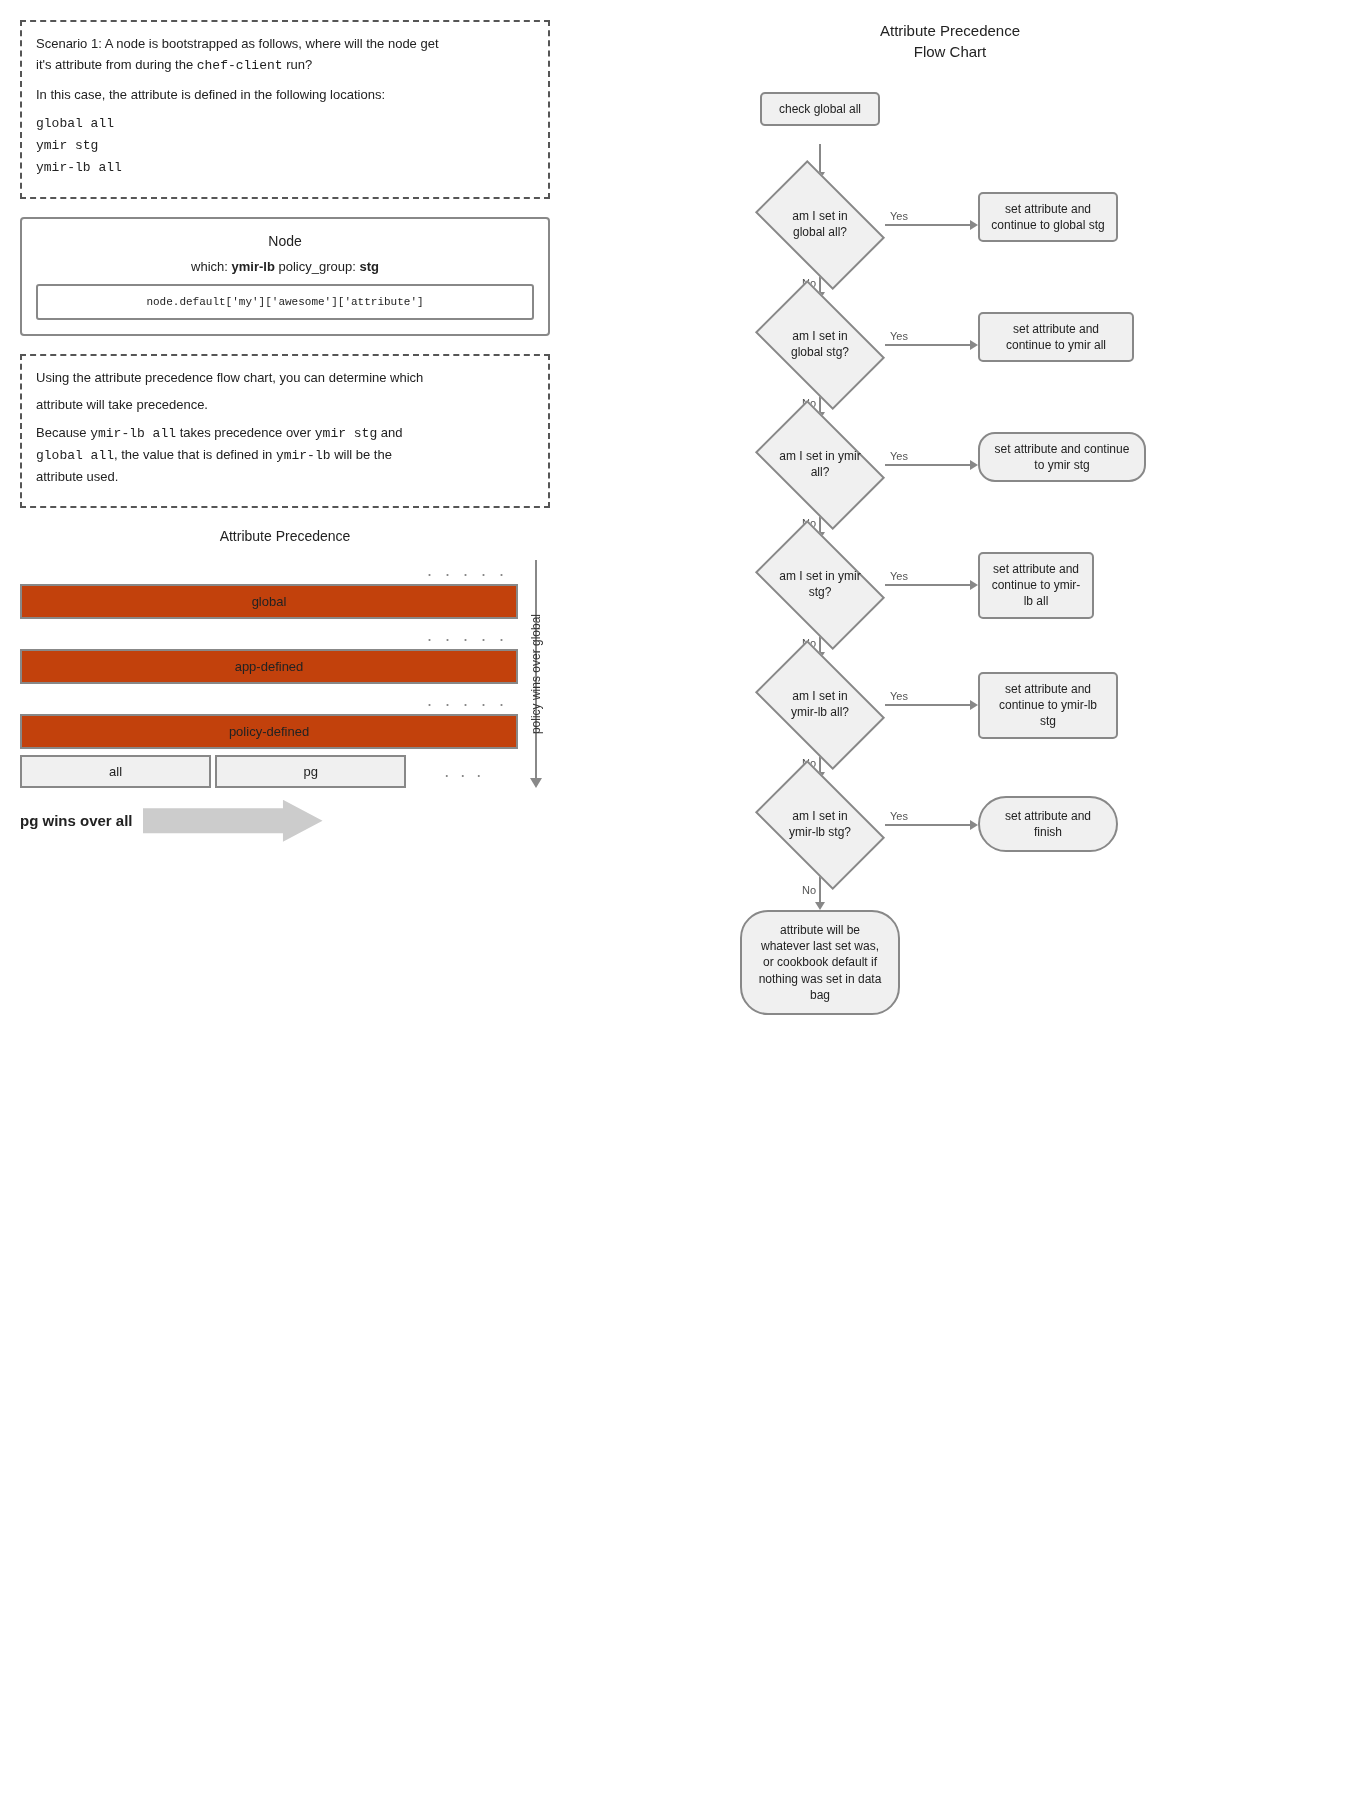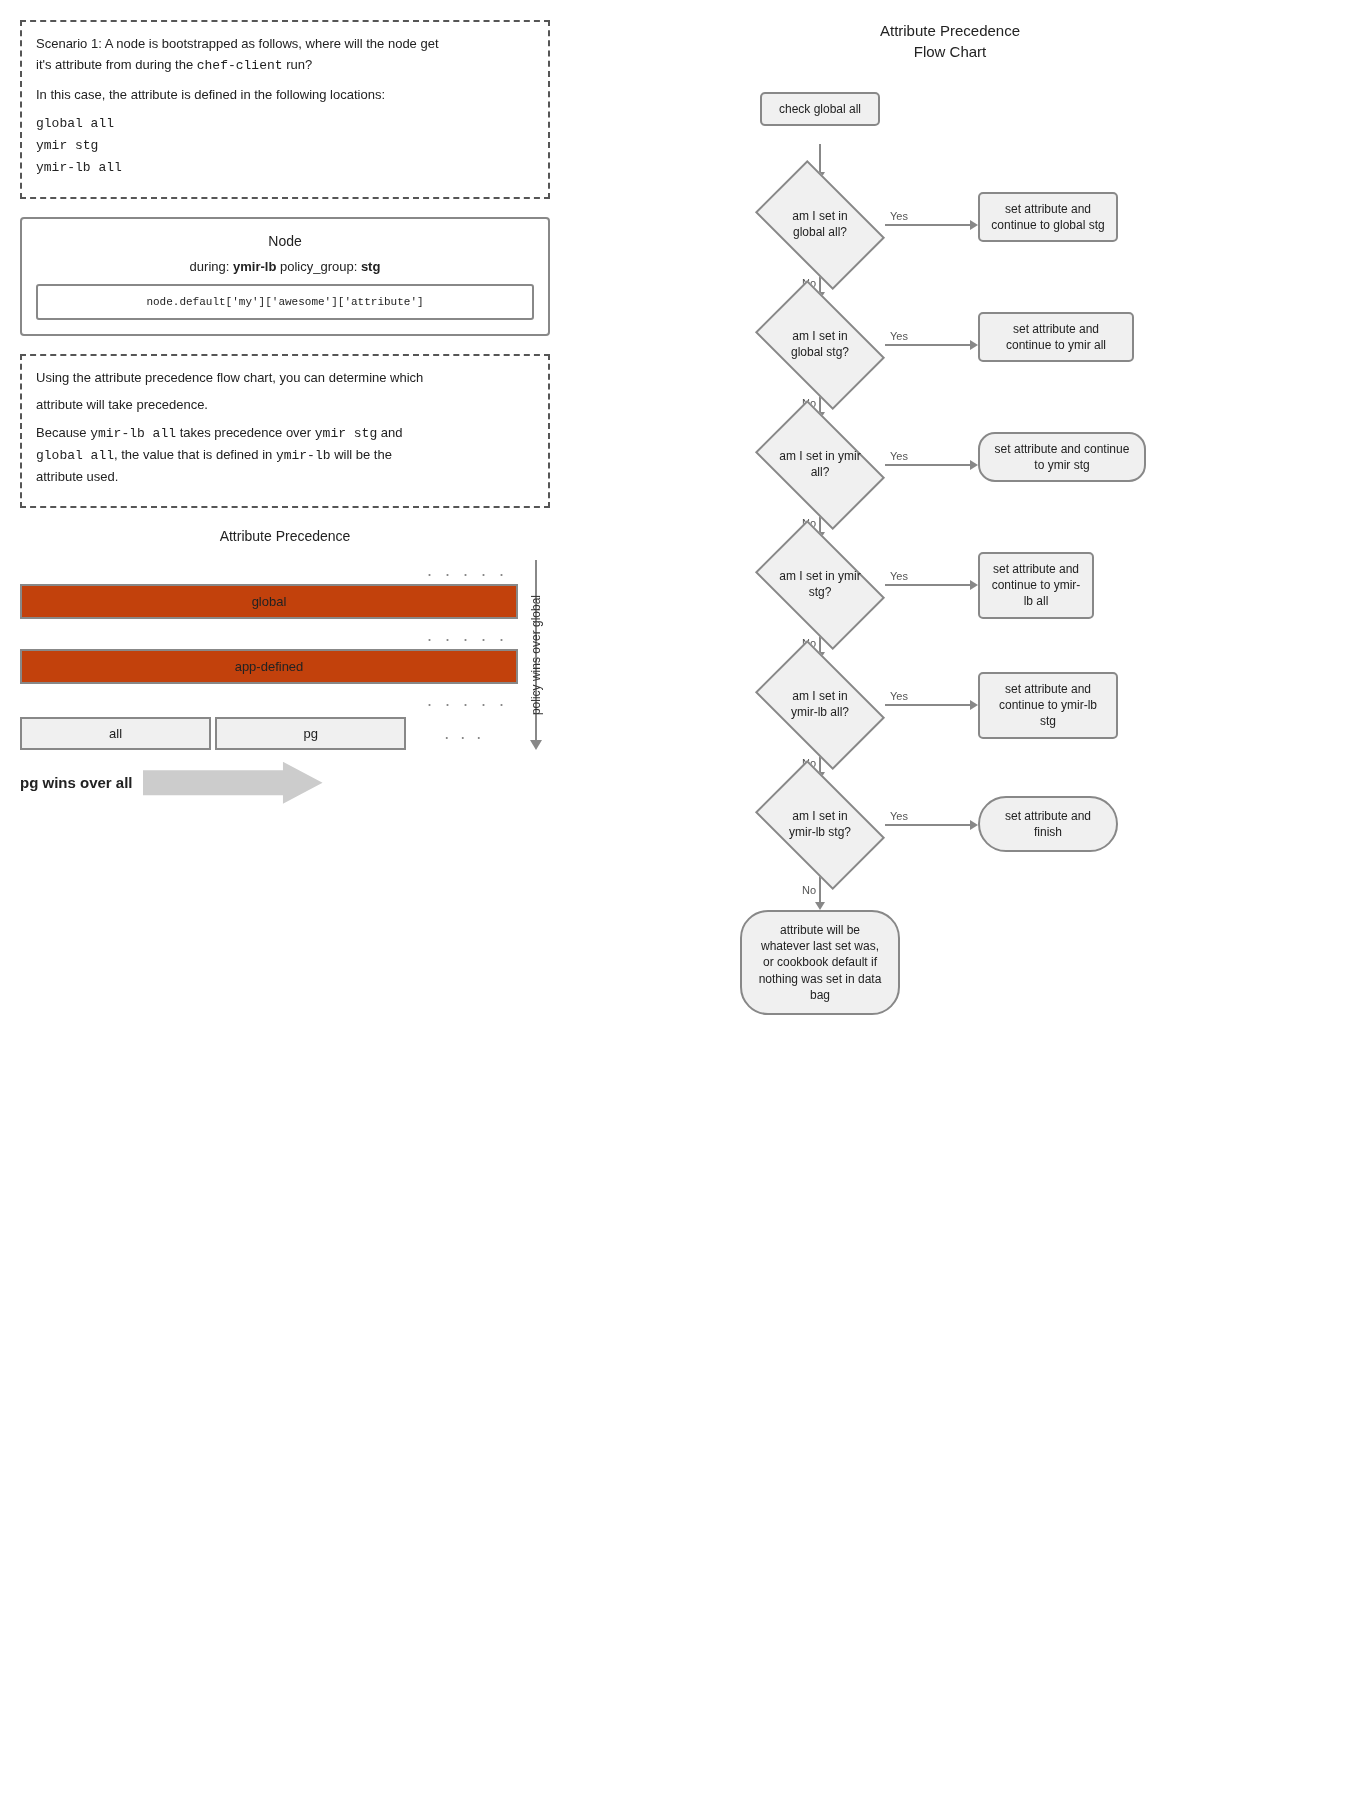--- a/index.html
+++ b/index.html
@@ -181,21 +181,21 @@
       <p style="margin-top:8px;">
         <code style="white-space:pre;">global all
 ymir stg
 ymir-lb all</code>
       </p>
     </div>
 
     <div class="node-box">
       <div class="node-title">Node</div>
       <div class="node-policy">
-        <span>during: </span><strong>ymir-lb</strong><span> policy_group: </span><strong>stg</strong>
+        <span>which: </span><strong>ymir-lb</strong><span> policy_group: </span><strong>stg</strong>
       </div>
       <div class="node-code-box">node.default['my']['awesome']['attribute']</div>
     </div>
 
     <div class="dashed-box">
       <p><span>Using the attribute precedence flow chart, you can determine which</span></p>
       <p><span>attribute will take precedence.</span></p>
       <p style="margin-top:8px;">
         <span>Because </span><code>ymir-lb all</code><span> takes precedence over </span><code>ymir stg</code><span> and</span><br>
         <code>global all</code><span>, the value that is defined in </span><code>ymir-lb</code><span> will be the</span><br>
@@ -220,20 +220,21 @@
             <div style="display:flex; gap:4px; justify-content:flex-end; padding-right:10px;">
               <span style="font-size:18px; letter-spacing:4px; color:#888;">. . . . .</span>
             </div>
             <div class="stack-layer">app-defined</div>
           </div>
 
           <div style="display:flex; flex-direction:column; gap:3px;">
             <div style="display:flex; gap:4px; justify-content:flex-end; padding-right:10px;">
               <span style="font-size:18px; letter-spacing:4px; color:#888;">. . . . .</span>
             </div>
+            <div class="stack-layer">policy-defined</div>
           </div>
 
           <div style="display:flex; gap:4px;">
             <div class="stack-layer sublayer" style="border:2px solid #888; background:#f0f0f0; flex:1; text-align:center; padding:7px 4px; font-size:13px;">all</div>
             <div class="stack-layer sublayer" style="border:2px solid #888; background:#f0f0f0; flex:1; text-align:center; padding:7px 4px; font-size:13px;">pg</div>
             <div style="flex:0.6; display:flex; align-items:center; justify-content:center; font-size:18px; letter-spacing:3px; color:#888;">. . .</div>
           </div>
         </div>
 
         <div style="display:flex; flex-direction:column; align-items:center; width:32px; padding-left:4px;">

